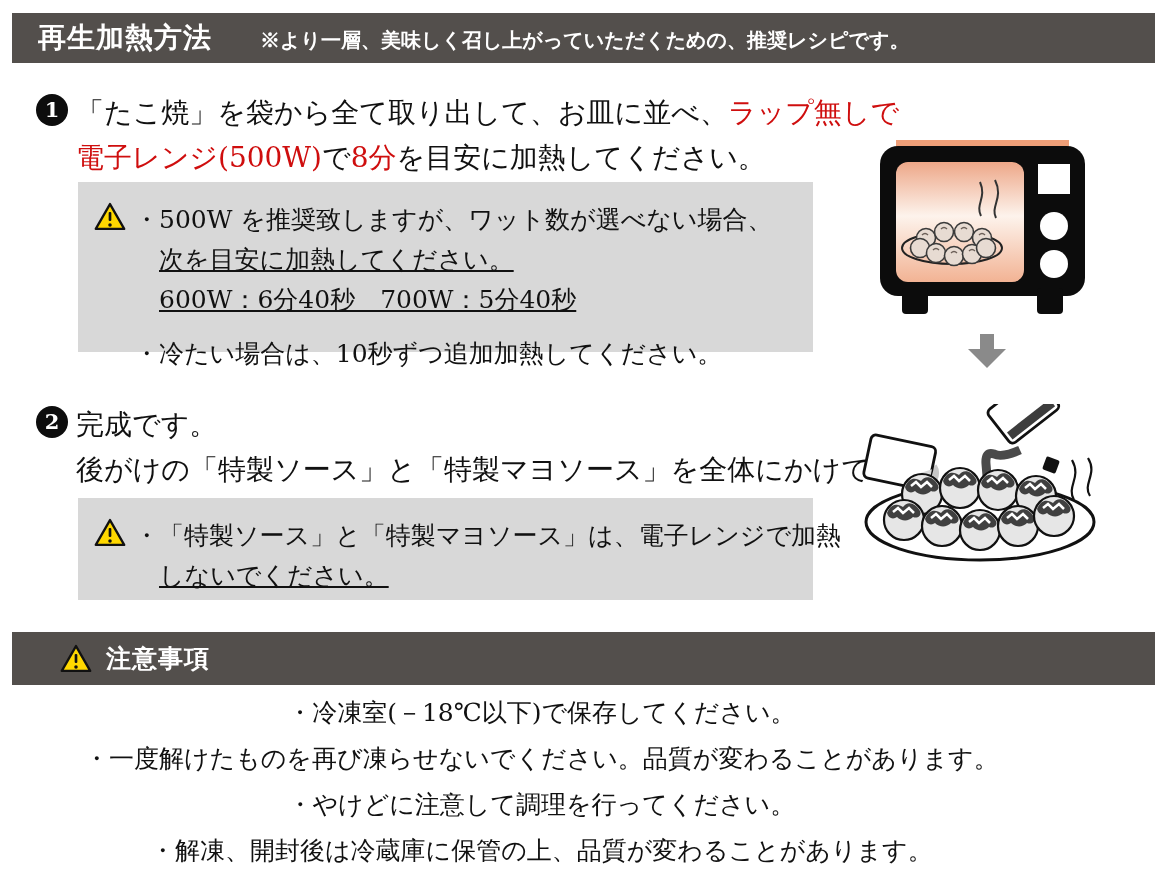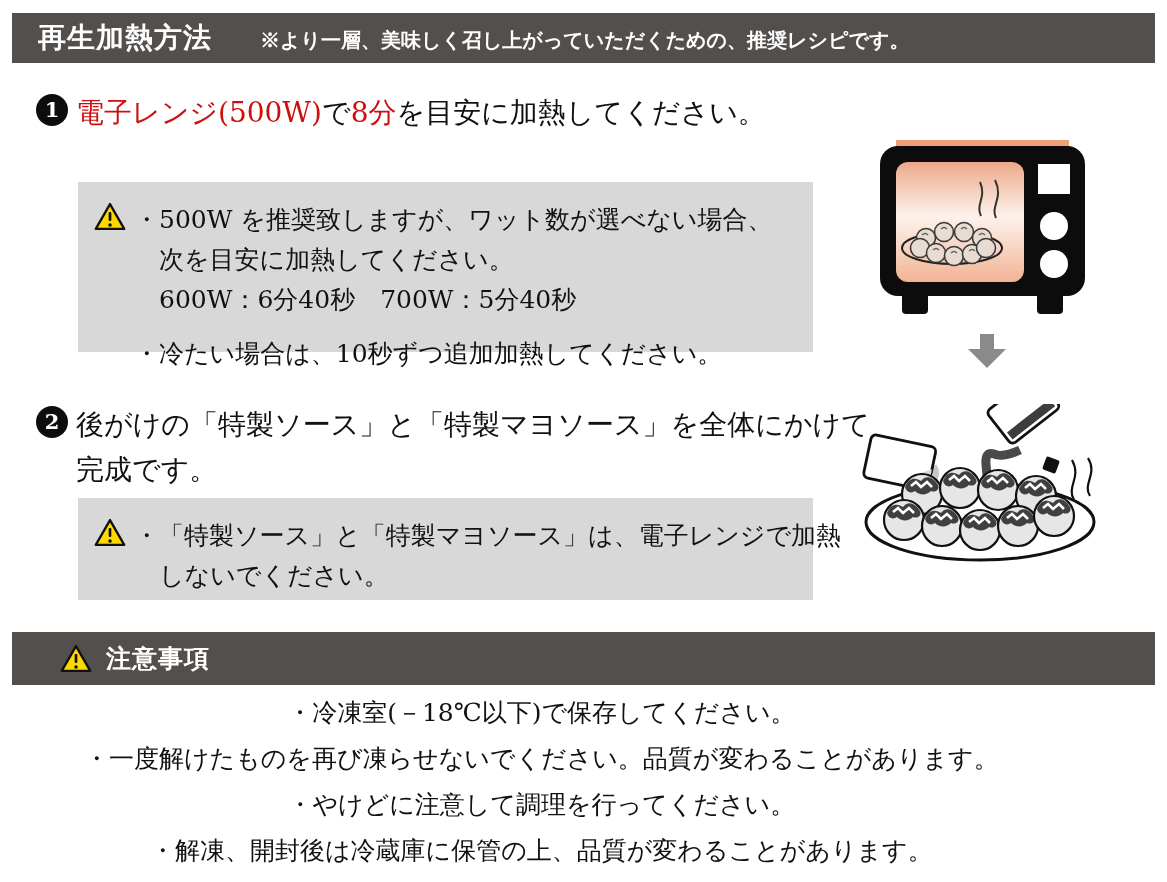--- a/index.html
+++ b/index.html
@@ -36,41 +36,42 @@
   }
   .step-lines{font-size:28px;line-height:45px;white-space:nowrap;}
   .red{color:var(--accent-red);}
   
   .graybox{
     position:absolute;left:78px;width:735px;background:var(--box-bg);
     box-sizing:border-box;padding:18px 0 0 18px;
   }
   .graybox .warn-ic{position:absolute;left:16px;top:20px;}
   .gbody{margin-left:38px;font-size:25px;line-height:40px;white-space:nowrap;}
-  .gline.ind{padding-left:25px;}
+  .gline.ind{padding-left:25px;text-decoration:underline;}
   .gline.gap{margin-top:14px;}
   
   .illus{position:absolute;}
   
   .precautions{position:absolute;left:84px;top:698px;font-size:25px;line-height:30px;}
   .pline{margin-bottom:16px;white-space:nowrap;text-align:center;}
 </style>
 </head>
 <body>
 
 <div class="page">
 
   <div class="topbar">
     <span class="topbar-title">再生加熱方法</span>
     <span class="topbar-note">※より一層、美味しく召し上がっていただくための、推奨レシピです。</span>
   </div>
 
   <div class="step" style="top:90px;">
     <span class="badge">1</span>
     <div class="step-lines">
+      <div><span>「たこ焼」を袋から全て取り出して、お皿に並べ、</span><span class="red">ラップ無しで</span></div>
       <div><span class="red">電子レンジ(500W)</span><span>で</span><span class="red">8分</span><span>を目安に加熱してください。</span></div>
     </div>
   </div>
 
   <div class="graybox" style="top:182px;height:170px;">
     <svg class="warn-ic" width="32" height="29" viewBox="0 0 36 32">
       <path d="M18 2 L34 30 L2 30 Z" fill="var(--warning-yellow)" stroke="#111" stroke-width="2.6" stroke-linejoin="round"></path>
       <rect x="16.5" y="11" width="3" height="10" rx="1.2" fill="#111"></rect>
       <circle cx="18" cy="25.5" r="2" fill="#111"></circle>
     </svg>
@@ -123,22 +124,22 @@
     <circle cx="174" cy="126" r="14" fill="#fff"></circle>
   </svg>
 
   <svg class="illus" style="left:968px;top:334px;" width="38" height="34" viewBox="0 0 38 34">
     <polygon points="12,0 26,0 26,15 38,15 19,34 0,15 12,15" fill="#8a8a8a"></polygon>
   </svg>
 
   <div class="step" style="top:402px;">
     <span class="badge">2</span>
     <div class="step-lines">
+      <div>完成です。</div>
       <div>後がけの「特製ソース」と「特製マヨソース」を全体にかけて</div>
-      <div>完成です。</div>
     </div>
   </div>
 
   <div class="graybox" style="top:498px;height:102px;">
     <svg class="warn-ic" width="32" height="29" viewBox="0 0 36 32">
       <path d="M18 2 L34 30 L2 30 Z" fill="var(--warning-yellow)" stroke="#111" stroke-width="2.6" stroke-linejoin="round"></path>
       <rect x="16.5" y="11" width="3" height="10" rx="1.2" fill="#111"></rect>
       <circle cx="18" cy="25.5" r="2" fill="#111"></circle>
     </svg>
     <div class="gbody">

